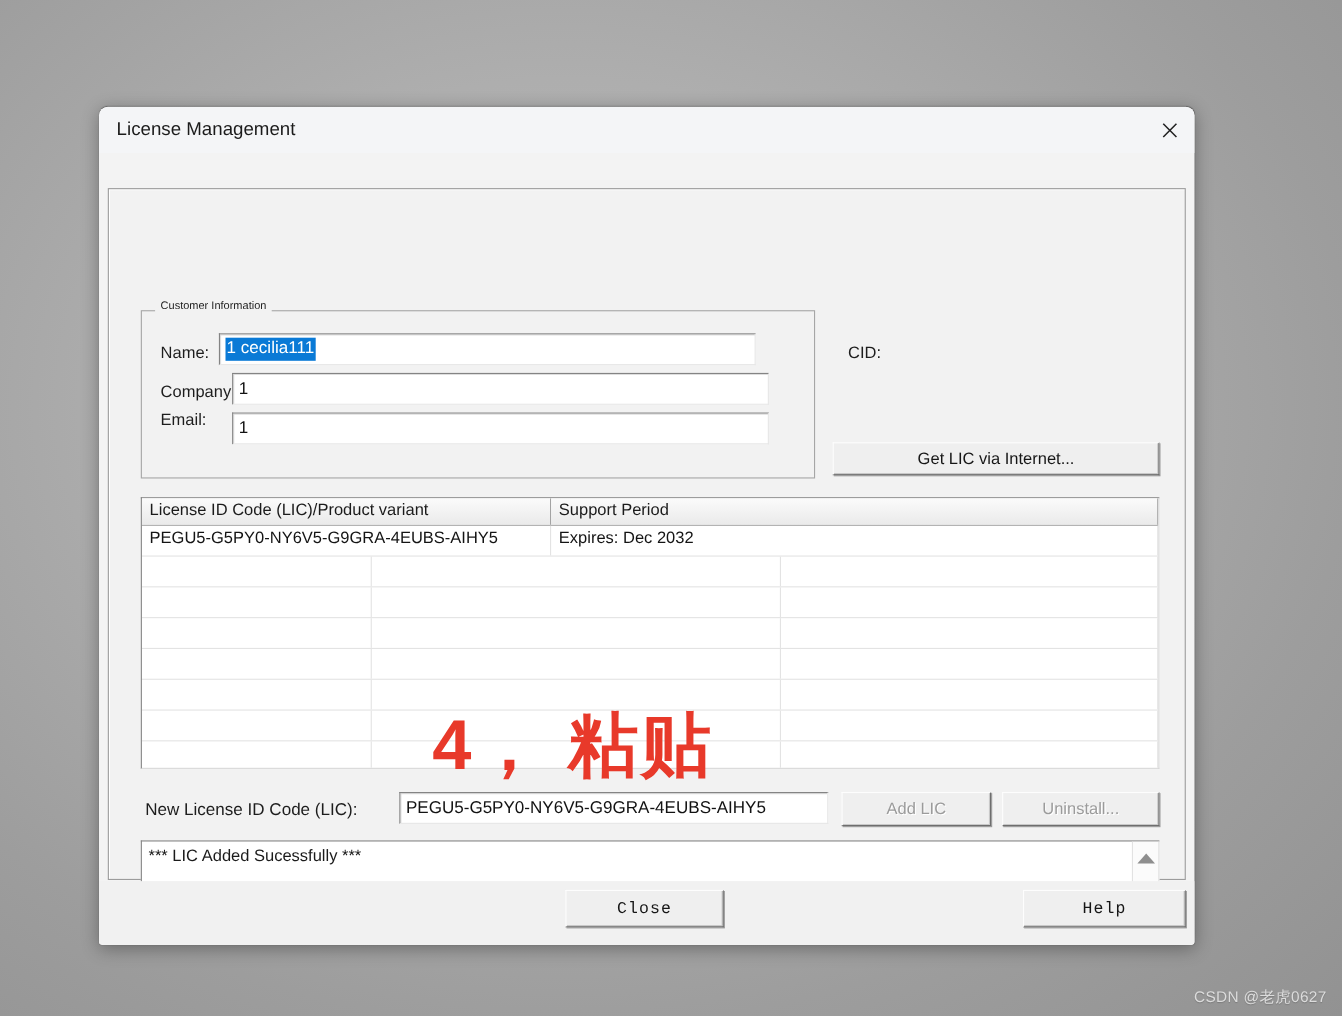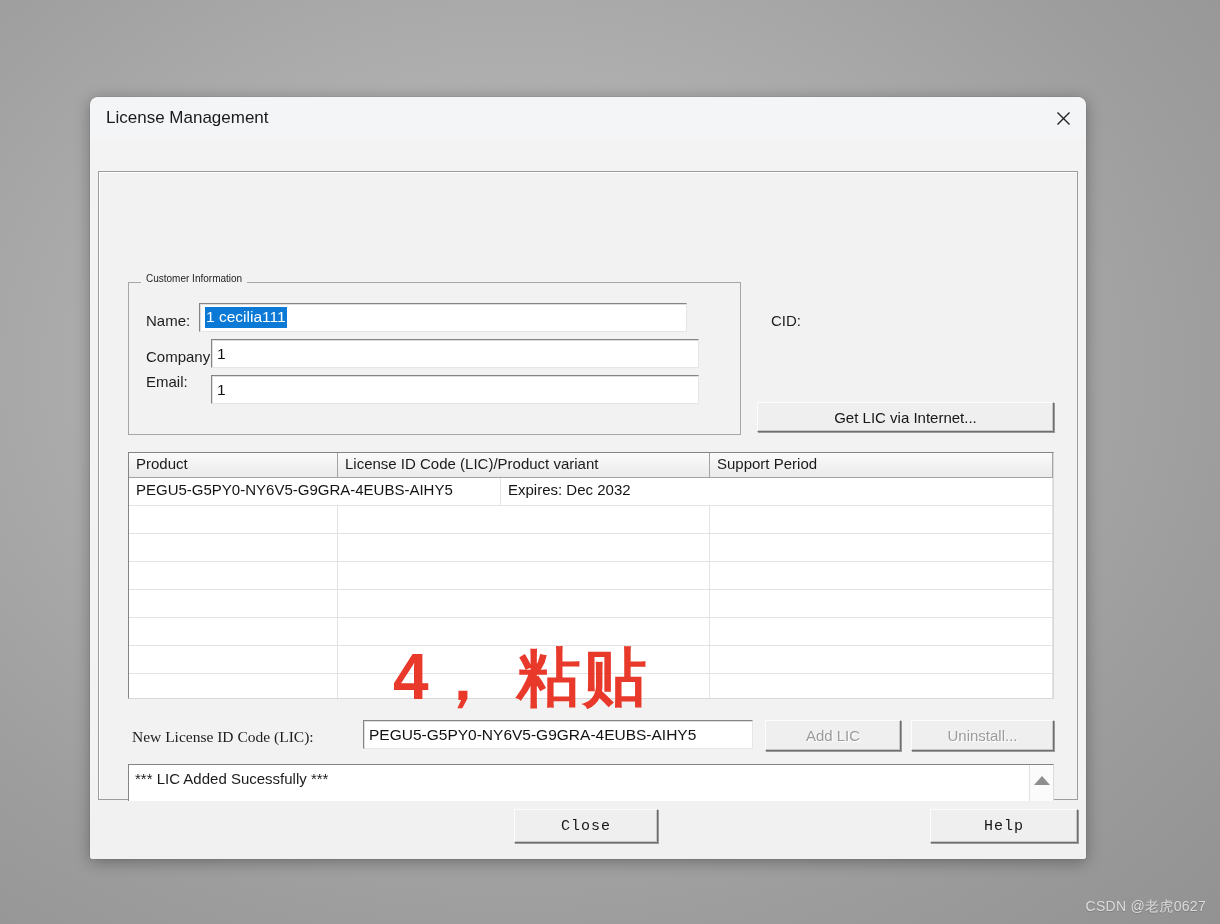--- a/index.html
+++ b/index.html
@@ -241,21 +241,21 @@
     border-right: 1px solid #e3e3e3;
     overflow: hidden;
     white-space: nowrap;
     cursor: default;
   }
   .c0 { width: 209px; }
   .c1 { width: 372px; }
   .c2 { flex: 1; }
 
   
-  #lic-label { left: 33px; top: 556px; font-size: 15.5px; font-family: Liberation Serif, serif; }
+  #lic-label { left: 33px; top: 556px; font-size: 15.5px; }
   #lic-input { left: 264px; top: 548px; width: 390px; height: 29px; }
   #btn-addlic { left: 666px; top: 548px; width: 136px; height: 31px; }
   #btn-uninstall { left: 812px; top: 548px; width: 143px; height: 31px; }
 
   
   #statusbox {
     position: absolute;
     left: 29px;
     top: 592px;
     width: 926px;
@@ -365,21 +365,20 @@
     <div class="field-label" style="left:47px; top:201px;">Email:</div>
     <div class="tinput" style="left:112px; top:203px; width:488px; height:29px;">
       <span>1</span>
     </div>
 
     <div class="field-label" style="left:672px; top:140px;">CID:</div>
     <div class="btn" id="btn-getlic">Get LIC via Internet...</div>
 
     <div id="table">
       <div id="thead">
-        <div class="th c0">Product</div>
         <div class="th c1">License ID Code (LIC)/Product variant</div>
         <div class="th c2">Support Period</div>
       </div>
       <div class="tr">
         <div class="td c1">PEGU5-G5PY0-NY6V5-G9GRA-4EUBS-AIHY5</div>
         <div class="td c2">Expires: Dec 2032</div>
       </div>
       <div class="tr">
           <div class="td c0"></div>
           <div class="td c1"></div>

